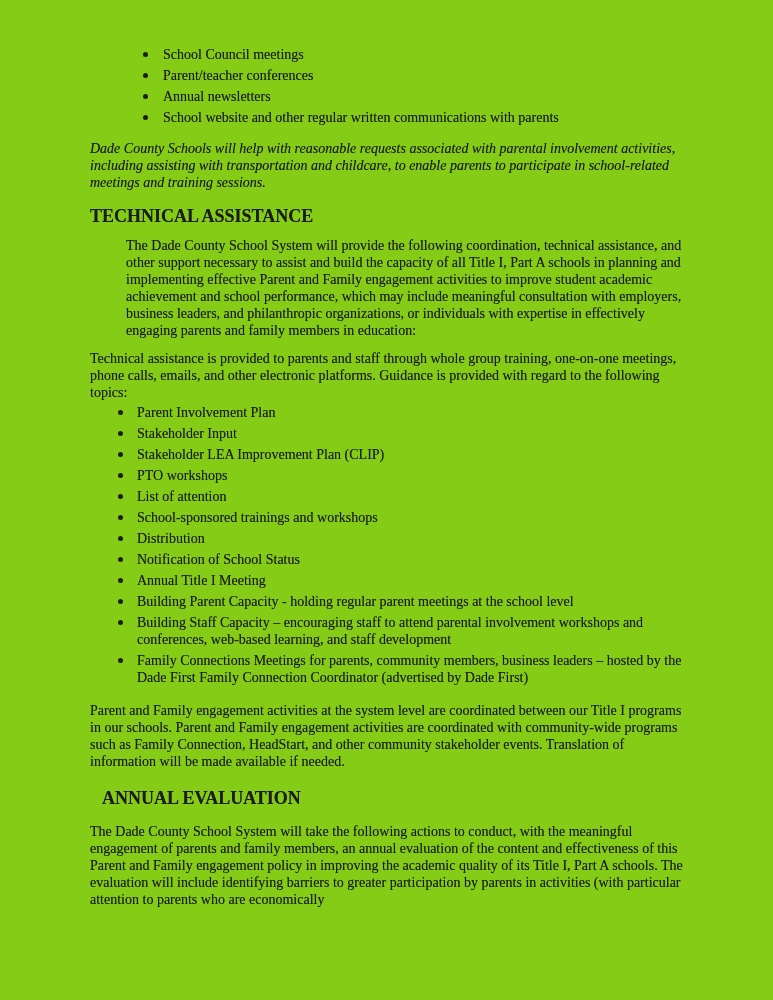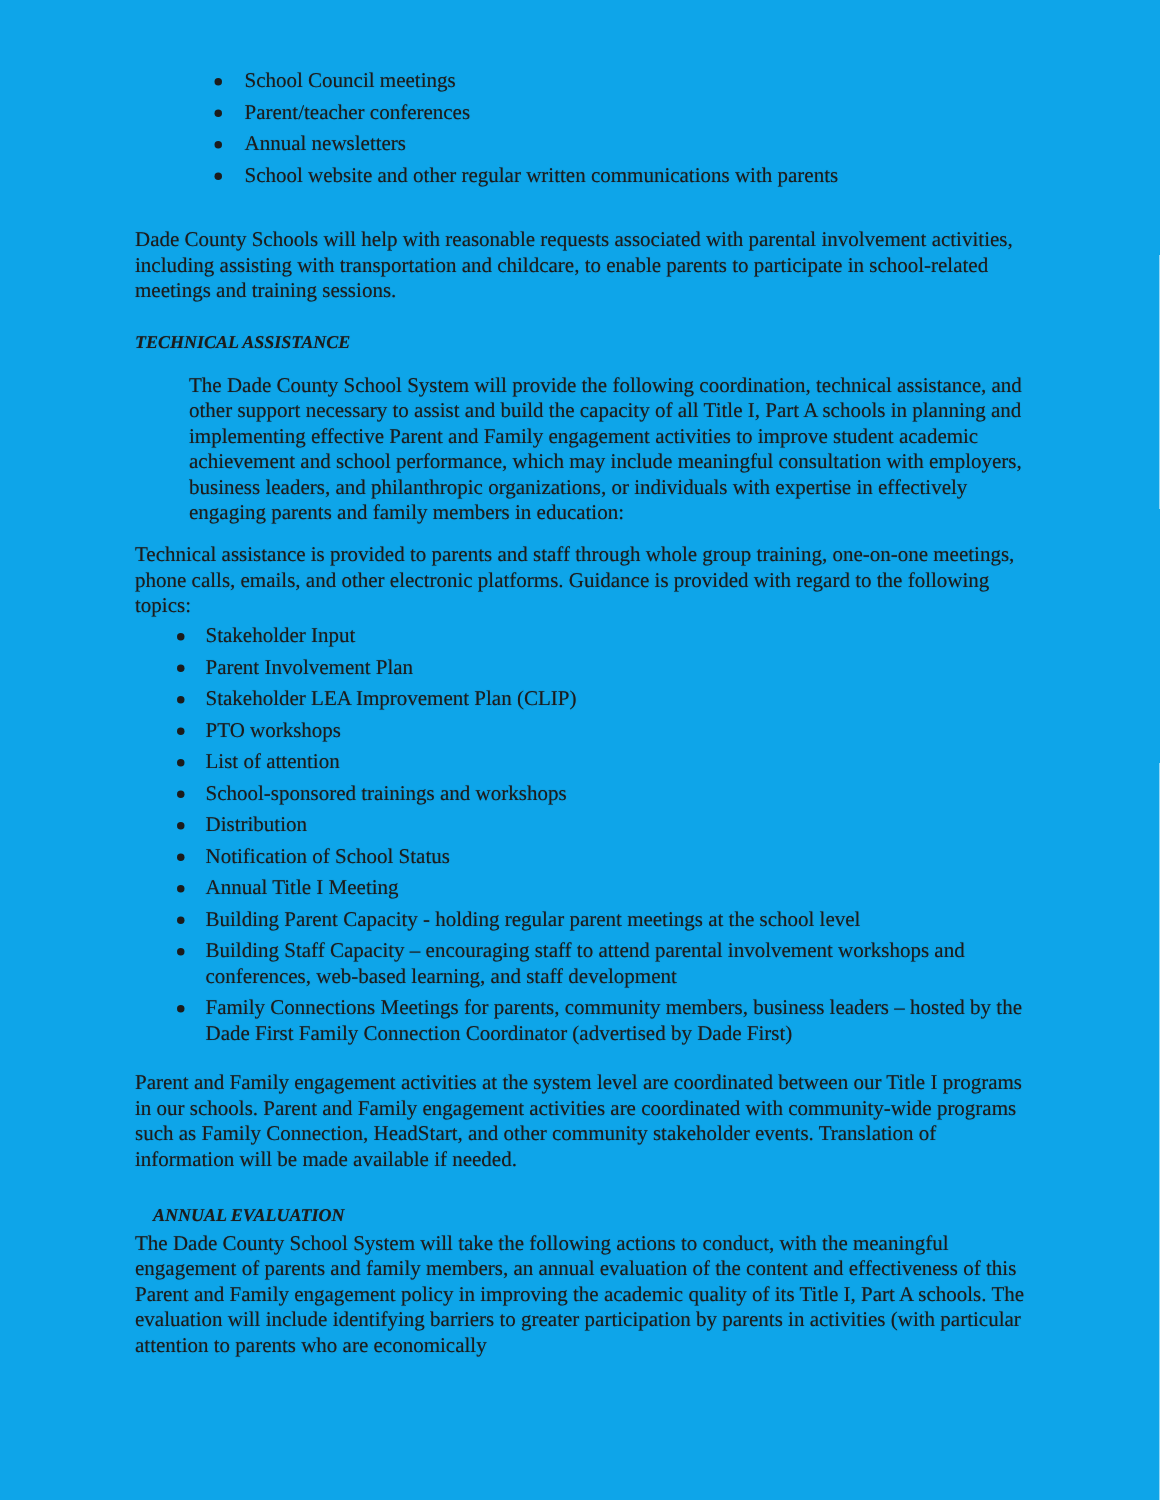--- a/index.html
+++ b/index.html
@@ -4,43 +4,42 @@
 <style>
   html, body {
     margin: 0;
     padding: 0;
     background: #ffffff;
   }
   .page {
     position: relative;
     width: 773px;
     height: 1000px;
-    background: #0ea5e9;
+    background: #84cc16;
     overflow: hidden;
     font-family: "Liberation Serif", "DejaVu Serif", serif;
     color: #1c1c1c;
   }
   .content {
     position: absolute;
     top: 46px;
     left: 90px;
     width: 595px;
     font-size: 14px;
     line-height: 17px;
     text-shadow: 0 0 0.6px rgba(30,30,30,0.55);
   }
   p {
     margin: 0;
   }
   h2 {
     margin: 0;
-    font-size: 12px;
+    font-size: 18px;
     line-height: 17px;
     font-weight: bold;
-    font-style: italic;
   }
   ul {
     margin: 0;
     padding: 0;
     list-style: none;
   }
   li {
     position: relative;
     line-height: 17px;
   }
@@ -62,28 +61,28 @@
   .list-topics li::before {
     content: "";
     position: absolute;
     left: 28px;
     top: 6px;
     width: 5px;
     height: 5px;
     border-radius: 50%;
     background: #1c1c1c;
   }
-  .para-assistance   { margin-top: 26px; }
+  .para-assistance   { margin-top: 14px; font-style: italic; }
   .h-technical       { margin-top: 17px; }
   .para-coordination { margin-top: 12px; margin-left: 36px; }
   .para-delivery     { margin-top: 11px; }
   .list-topics       { margin-top: 3px; }
   .para-system       { margin-top: 16px; }
   .h-annual          { margin-top: 20px; margin-left: 12px; }
-  .para-annual       { margin-top: 2px; }
+  .para-annual       { margin-top: 16px; }
 </style>
 </head>
 <body>
 
 <div class="page">
   <div class="content">
 
     <ul class="list-top">
       <li>School Council meetings</li>
       <li>Parent/teacher conferences</li>
@@ -93,22 +92,22 @@
 
     <p class="para-assistance">Dade County Schools will help with reasonable requests associated with parental involvement activities, including assisting with transportation and childcare, to enable parents to participate in school-related meetings and training sessions.</p>
 
     <h2 class="h-technical">TECHNICAL ASSISTANCE</h2>
 
     <p class="para-coordination">The Dade County School System will provide the following coordination, technical assistance, and other support necessary to assist and build the capacity of all Title I, Part A schools in planning and implementing effective Parent and Family engagement activities to improve student academic achievement and school performance, which may include meaningful consultation with employers, business leaders, and philanthropic organizations, or individuals with expertise in effectively engaging parents and family members in education:</p>
 
     <p class="para-delivery">Technical assistance is provided to parents and staff through whole group training, one-on-one meetings, phone calls, emails, and other electronic platforms. Guidance is provided with regard to the following topics:</p>
 
     <ul class="list-topics">
+      <li>Parent Involvement Plan</li>
       <li>Stakeholder Input</li>
-      <li>Parent Involvement Plan</li>
       <li>Stakeholder LEA Improvement Plan (CLIP)</li>
       <li>PTO workshops</li>
       <li>List of attention</li>
       <li>School-sponsored trainings and workshops</li>
       <li>Distribution</li>
       <li>Notification of School Status</li>
       <li>Annual Title I Meeting</li>
       <li>Building Parent Capacity - holding regular parent meetings at the school level</li>
       <li>Building Staff Capacity – encouraging staff to attend parental involvement workshops and conferences, web-based learning, and staff development</li>
       <li>Family Connections Meetings for parents, community members, business leaders – hosted by the Dade First Family Connection Coordinator (advertised by Dade First)</li>

